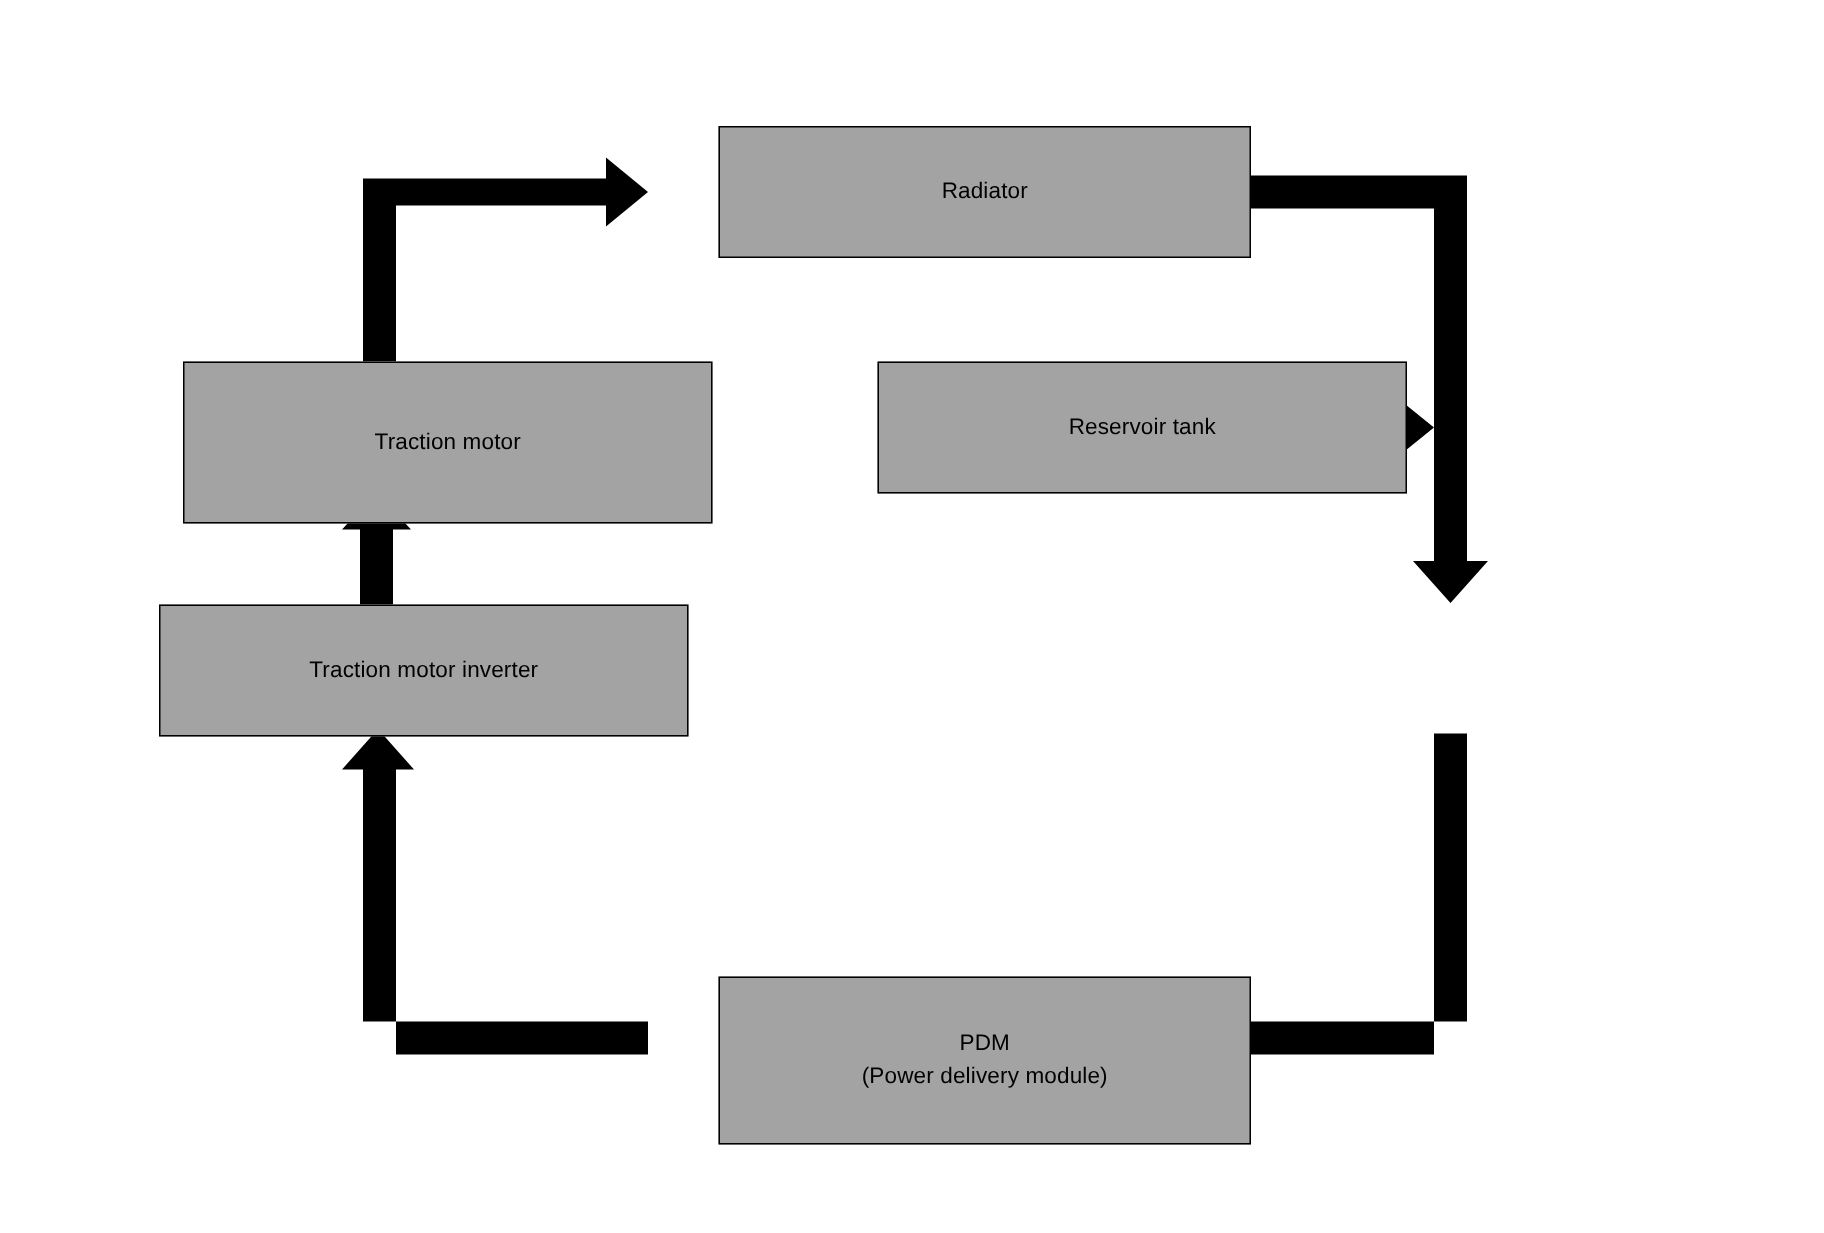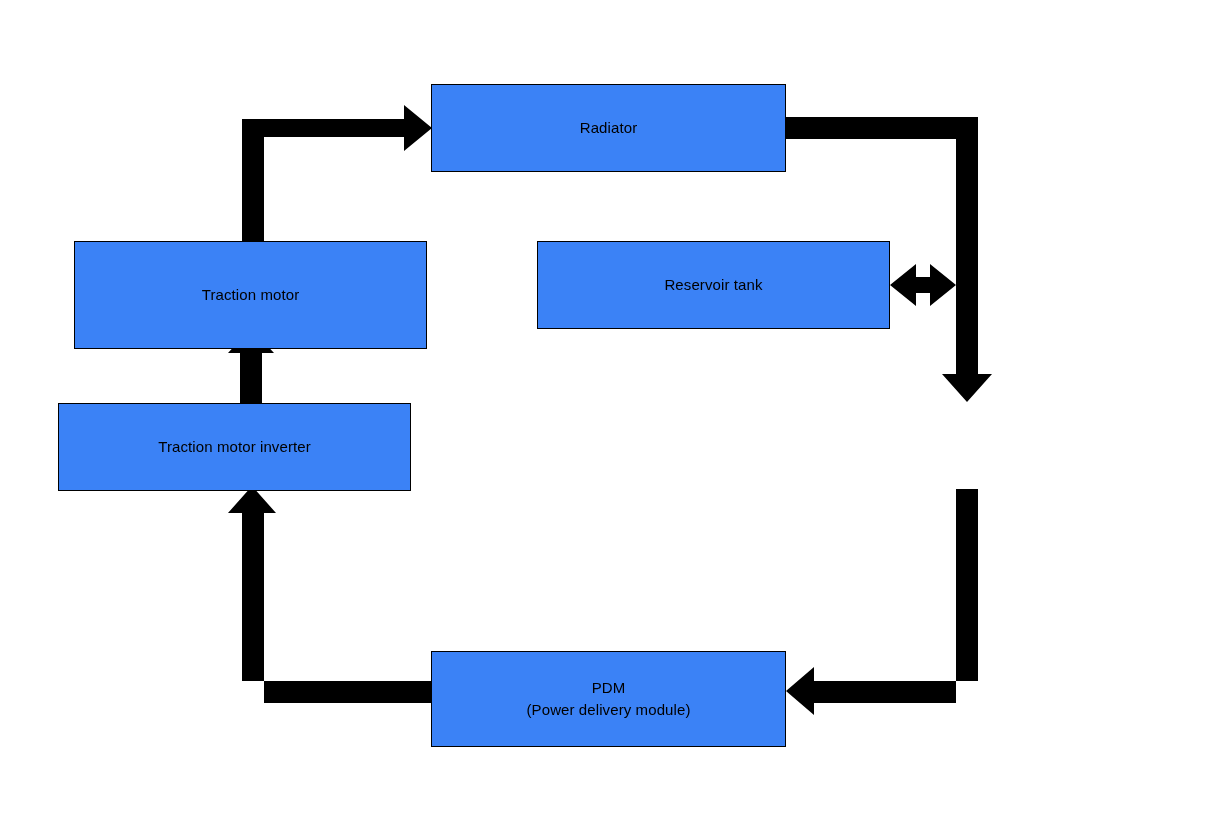--- a/index.html
+++ b/index.html
@@ -13,31 +13,32 @@
   #canvas {
     position: relative;
     width: 1216px;
     height: 822px;
     background: #ffffff;
     overflow: hidden;
   }
   .node {
     position: absolute;
     box-sizing: border-box;
-    background: #3b82f6;
+    background: #a3a3a3;
     border: 1.4px solid #000000;
     display: flex;
     align-items: center;
     justify-content: center;
     text-align: center;
     color: #000000;
     font-size: 15px;
     line-height: 1.5;
     letter-spacing: 0.1px;
     z-index: 3;
+    margin-left: 48px;
   }
   .node .label {
     display: block;
   }
   .node .label .l2 {
     display: block;
     text-align: center;
   }
   svg.flow {
     position: absolute;
@@ -96,20 +97,20 @@
 
   <div class="node" style="left:537px; top:241px; width:353px; height:88px;">
     <span class="label">Reservoir tank</span>
   </div>
 
   <div class="node" style="left:58px; top:403px; width:353px; height:88px;">
     <span class="label">Traction motor inverter</span>
   </div>
 
 
-  <div class="node" style="left:431px; top:651px; width:355px; height:96px;">
+  <div class="node" style="left:431px; top:651px; width:355px; height:112px;">
     <span class="label">
       <span class="l1">PDM</span>
       <span class="l2">(Power delivery module)</span>
     </span>
   </div>
 
 </div>
 
 </body></html>

